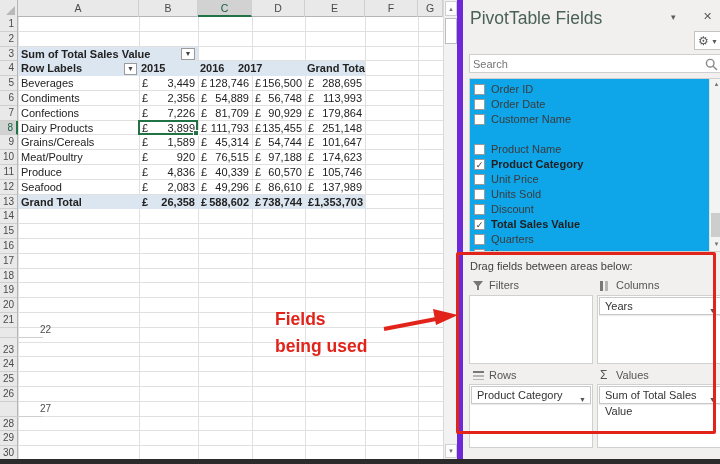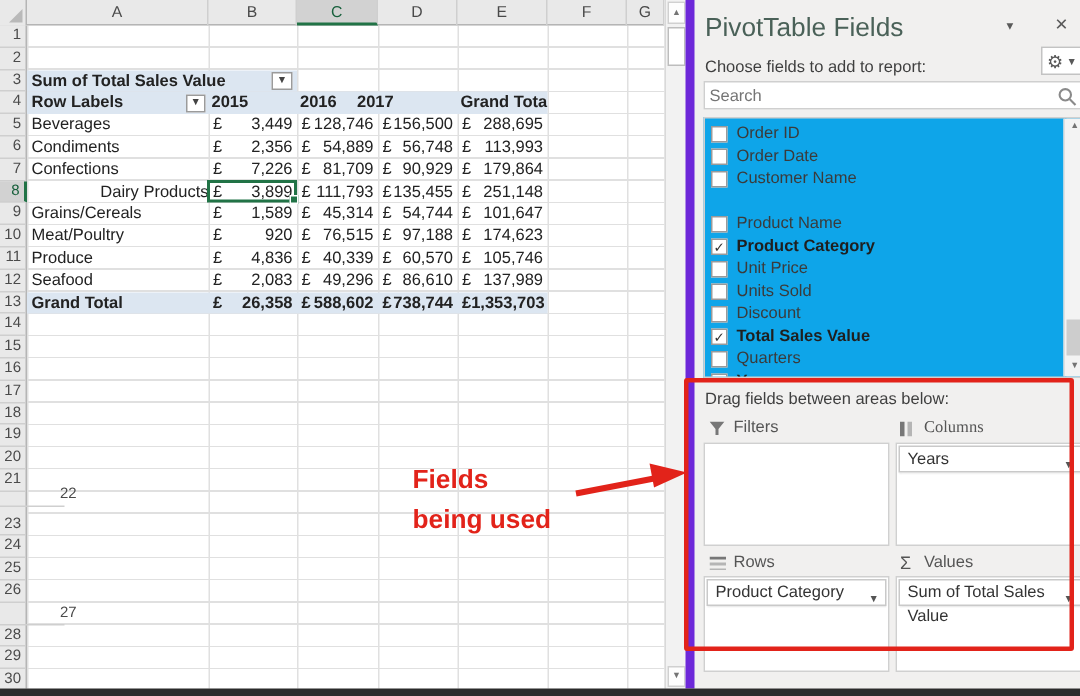--- a/index.html
+++ b/index.html
@@ -194,21 +194,21 @@
       <div>81,709</div>
     </div>
     <div class="cell acct" style="left: 252px; top: 105.8px; width: 53px; line-height: 14.8px;">
       <div>£</div>
       <div>90,929</div>
     </div>
     <div class="cell acct" style="left: 305px; top: 105.8px; width: 60px; line-height: 14.8px;">
       <div>£</div>
       <div>179,864</div>
     </div>
-    <div class="cell" style="left: 18px; top: 120.6px; width: 121px; padding-left: 19px; text-align: right;">Dairy Products</div>
+    <div class="cell" style="left: 18px; top: 120.6px; width: 121px; padding-left: 3px;">Dairy Products</div>
     <div class="cell acct" style="left: 139px; top: 120.6px; width: 59px; line-height: 14.8px;">
       <div>£</div>
       <div>3,899</div>
     </div>
     <div class="cell acct" style="left: 198px; top: 120.6px; width: 54px; line-height: 14.8px;">
       <div>£</div>
       <div>111,793</div>
     </div>
     <div class="cell acct" style="left: 252px; top: 120.6px; width: 53px; line-height: 14.8px;">
       <div>£</div>
@@ -319,21 +319,20 @@
 <svg id="note-arrow" width="82" height="32">
   <path d="M6 26 L58 16" stroke="#e2231a" stroke-width="4" fill="none"></path>
   <polygon points="55,6 80,12 58,22" fill="#e2231a"></polygon>
 </svg>
 <div id="note-rect"></div>
 
 <div id="pane">
   <div id="pane-title">PivotTable Fields</div>
   <div class="pane-glyph" style="left:208px;top:12px;font-size:9px;">▾</div>
   <div class="pane-glyph" style="left:240px;top:10px;font-size:11px;">✕</div>
-  <div id="pane-sub">Choose fields to add to report:</div>
   <div id="gearbtn">
     <span class="gear">⚙</span>
     <span class="dd">▼</span>
   </div>
   <div id="searchbox">
     <input type="text" placeholder="Search" style="">
     <svg width="13" height="13" viewBox="0 0 13 13">
       <circle cx="5.2" cy="5.2" r="3.8" fill="none" stroke="#8a8a8a" stroke-width="1.4"></circle>
       <line x1="8.2" y1="8.2" x2="12" y2="12" stroke="#8a8a8a" stroke-width="1.4"></line>
     </svg>
@@ -392,21 +391,21 @@
   <div id="draglabel">Drag fields between areas below:</div>
 
   <svg class="icn" style="left:10px;top:281px;" width="11" height="10">
     <polygon points="0,0 10,0 6,5 6,9 4,9 4,5" fill="#777"></polygon>
   </svg>
   <div class="areahead" style="left:26px;top:279px;">Filters</div>
   <svg class="icn" style="left:137px;top:281px;" width="11" height="10">
     <rect x="0" y="0" width="3" height="10" fill="#777"></rect>
       <rect x="5" y="0" width="3" height="10" fill="#b5b5b5"></rect>
   </svg>
-  <div class="areahead" style="left:153px;top:279px;font-family:Liberation Serif, serif;">Columns</div>
+  <div class="areahead" style="left:153px;top:279px;">Columns</div>
   <svg class="icn" style="left:10px;top:371px;" width="11" height="9">
     <rect x="0" y="0" width="11" height="2" fill="#777"></rect>
       <rect x="0" y="4" width="11" height="2" fill="#b5b5b5"></rect>
       <rect x="0" y="8" width="11" height="1.6" fill="#b5b5b5"></rect>
   </svg>
   <div class="areahead" style="left:26px;top:369px;">Rows</div>
   <div class="areahead" style="left:137px;top:368px;font-size:12px;">Σ</div>
   <div class="areahead" style="left:153px;top:369px;">Values</div>
 
   <div class="areabox" id="box-filters" style="left:6px;top:295px;width:124px;height:69px;"></div>

